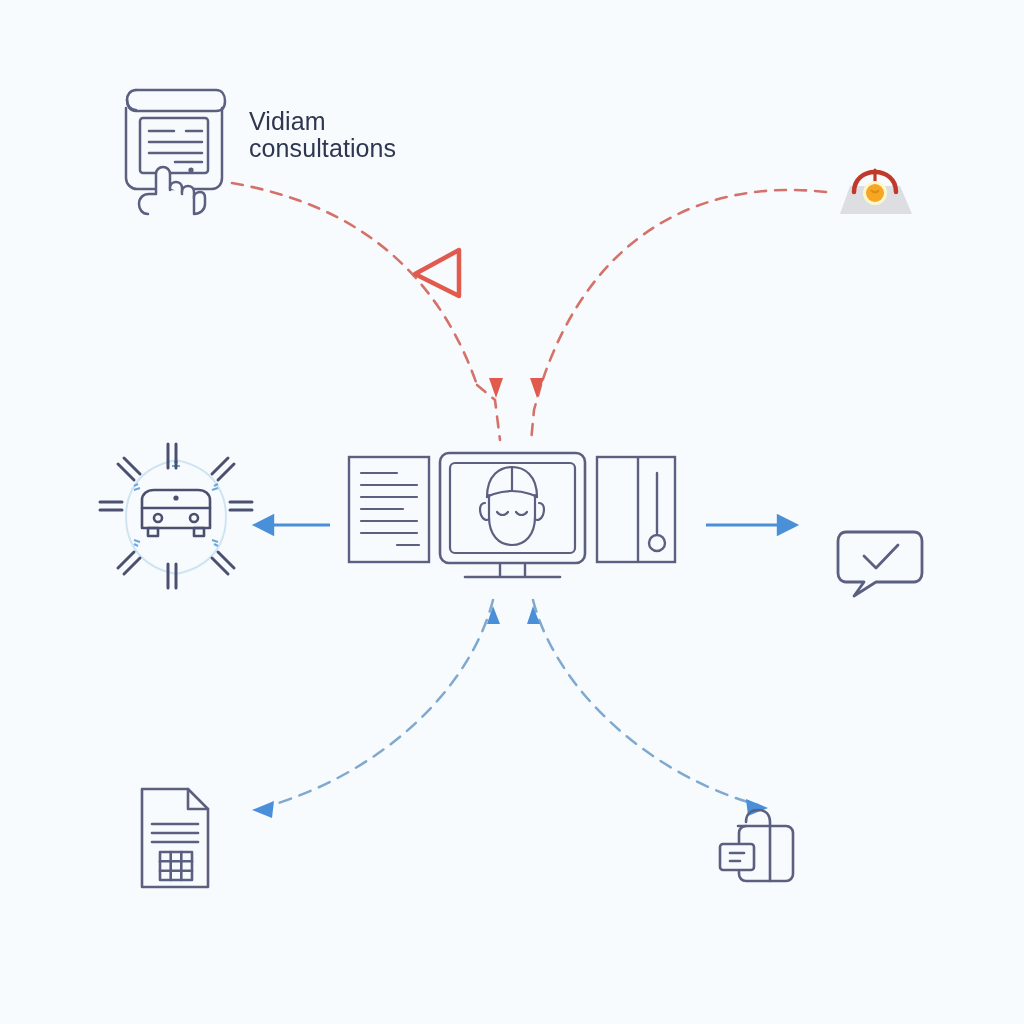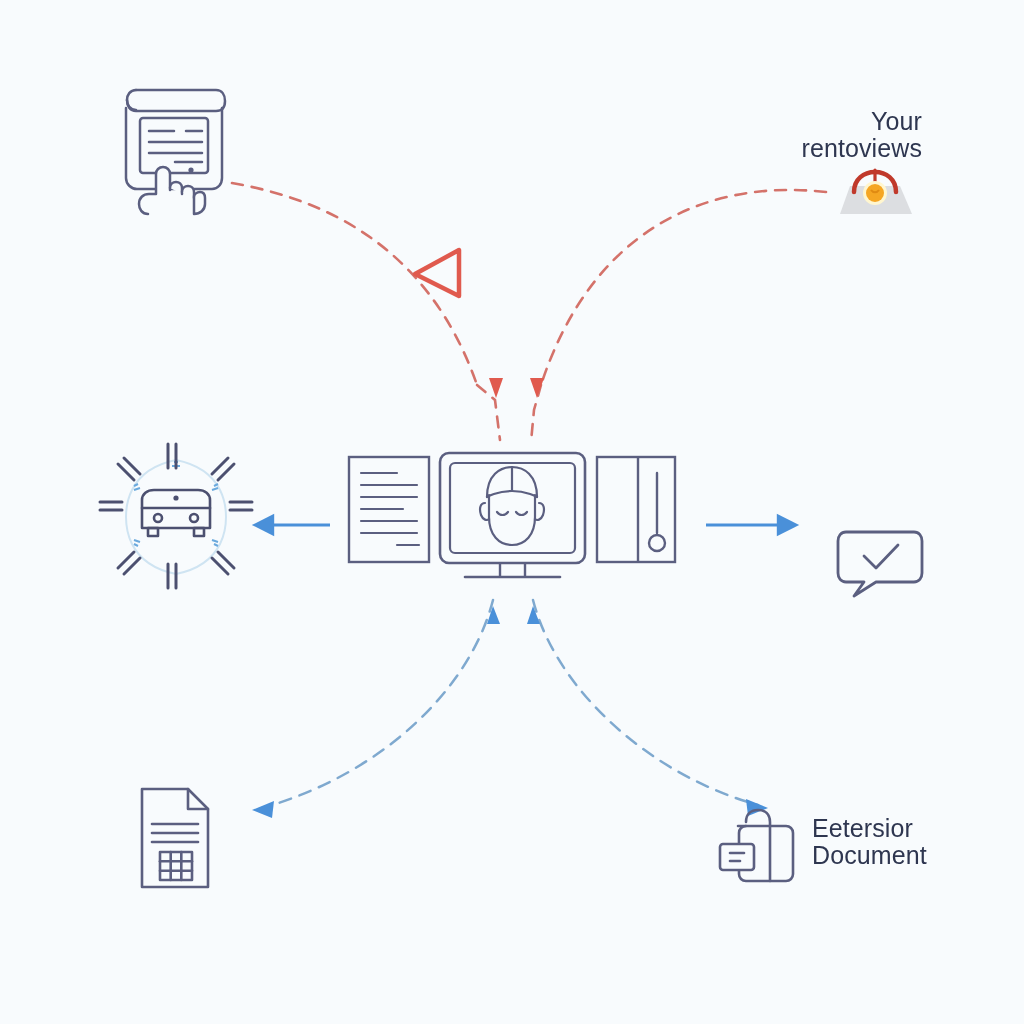--- a/index.html
+++ b/index.html
@@ -146,23 +146,23 @@
       </g>
       <circle cx="79" cy="92" r="2.6" fill="#5b5f80"></circle>
       <g fill="#f8fbfd" stroke="#5b5f80" stroke-width="2.5" stroke-linejoin="round" stroke-linecap="round">
         <path d="M36,136 C30,136 27,131 27,126 C27,120 31,116 37,116 L44,116 L44,96 C44,92 47,89 51,89 C55,89 58,92 58,96 L58,112"></path>
         <path d="M58,110 C58,106 61,104 64,104 C67,104 70,106 70,110 L70,116"></path>
         <path d="M70,114 C70,110 73,108 76,108 C79,108 82,110 82,114 L82,120"></path>
         <path d="M82,119 C82,116 85,114 88,114 C91,114 93,116 93,120 L93,126 C93,132 88,136 82,136 Z"></path>
       </g>
     </svg>
   </div>
-
-  <div class="label lbl-right" style="left:700px; top:108px; width:222px;">Your
-rentoviews</div>
+  <div class="label lbl-left" style="left:249px; top:108px; width:200px;">Vidiam
+consultations</div>
+
   <div class="icon" style="left:822px; top:166px;">
     <svg width="104" height="58" viewBox="0 0 104 58">
       <path d="M18,48 L28,20 L78,20 L90,48 Z" fill="#dcdee1"></path>
       <path d="M32,26 C32,13 42,6 53,6 C64,6 74,13 74,26" fill="none" stroke="#c0392b" stroke-width="4.5" stroke-linecap="round"></path>
       <line x1="53" y1="4" x2="53" y2="26" stroke="#c0392b" stroke-width="3.2" stroke-linecap="round"></line>
       <circle cx="53" cy="27" r="12" fill="#fff6cf"></circle>
       <circle cx="53" cy="27" r="9" fill="#f5a623"></circle>
       <path d="M49,24 C51,27 55,27 57,24" fill="none" stroke="#e08a12" stroke-width="2"></path>
     </svg>
   </div>
@@ -244,16 +244,14 @@
         <path d="M22,20 L70,20 C74,20 77,23 77,27 L77,68 C77,72 74,75 70,75 L30,75
                  C26,75 23,72 23,68 L23,59"></path>
         <line x1="54" y1="20" x2="54" y2="75"></line>
         <path d="M23,59 L23,27 C23,23 26,20 30,20"></path>
         <rect x="4" y="38" width="34" height="26" rx="3" fill="#f8fbfd"></rect>
         <line x1="14" y1="47" x2="28" y2="47"></line>
         <line x1="14" y1="55" x2="24" y2="55"></line>
       </g>
     </svg>
   </div>
-  <div class="label lbl-left" style="left:812px; top:815px; width:210px;">Eetersior
-Document</div>
 
 </div>
 
 </body></html>

